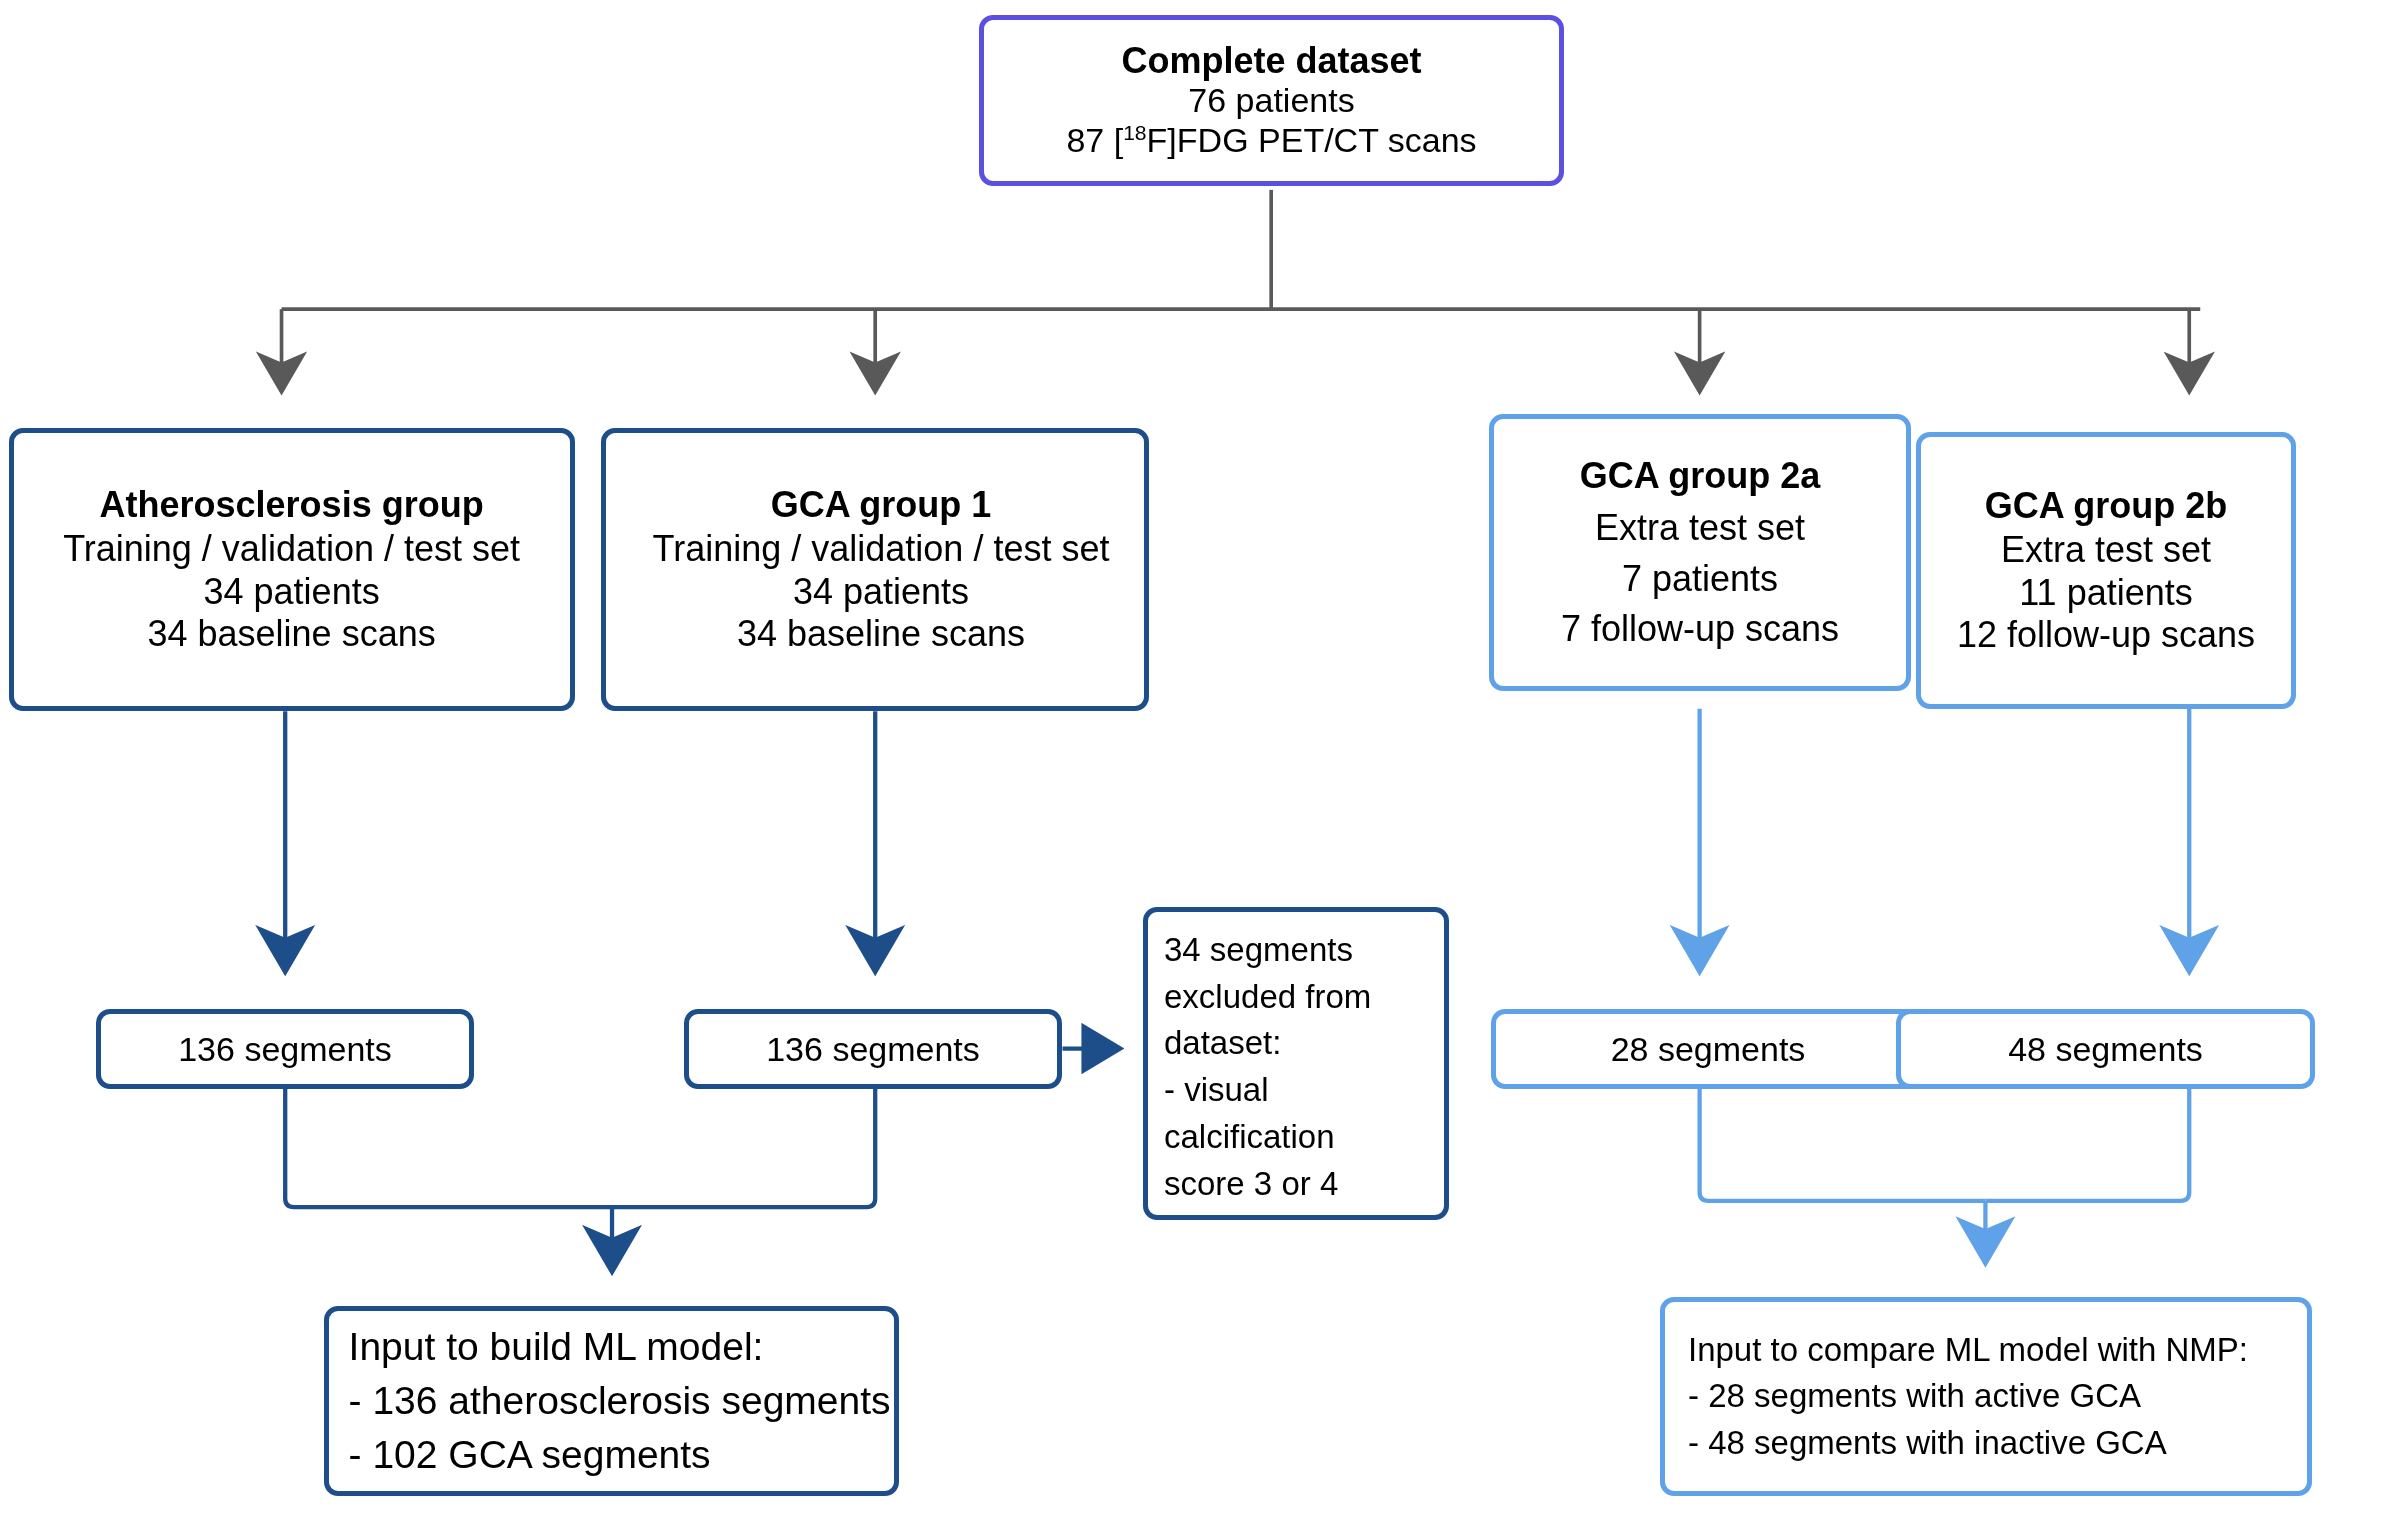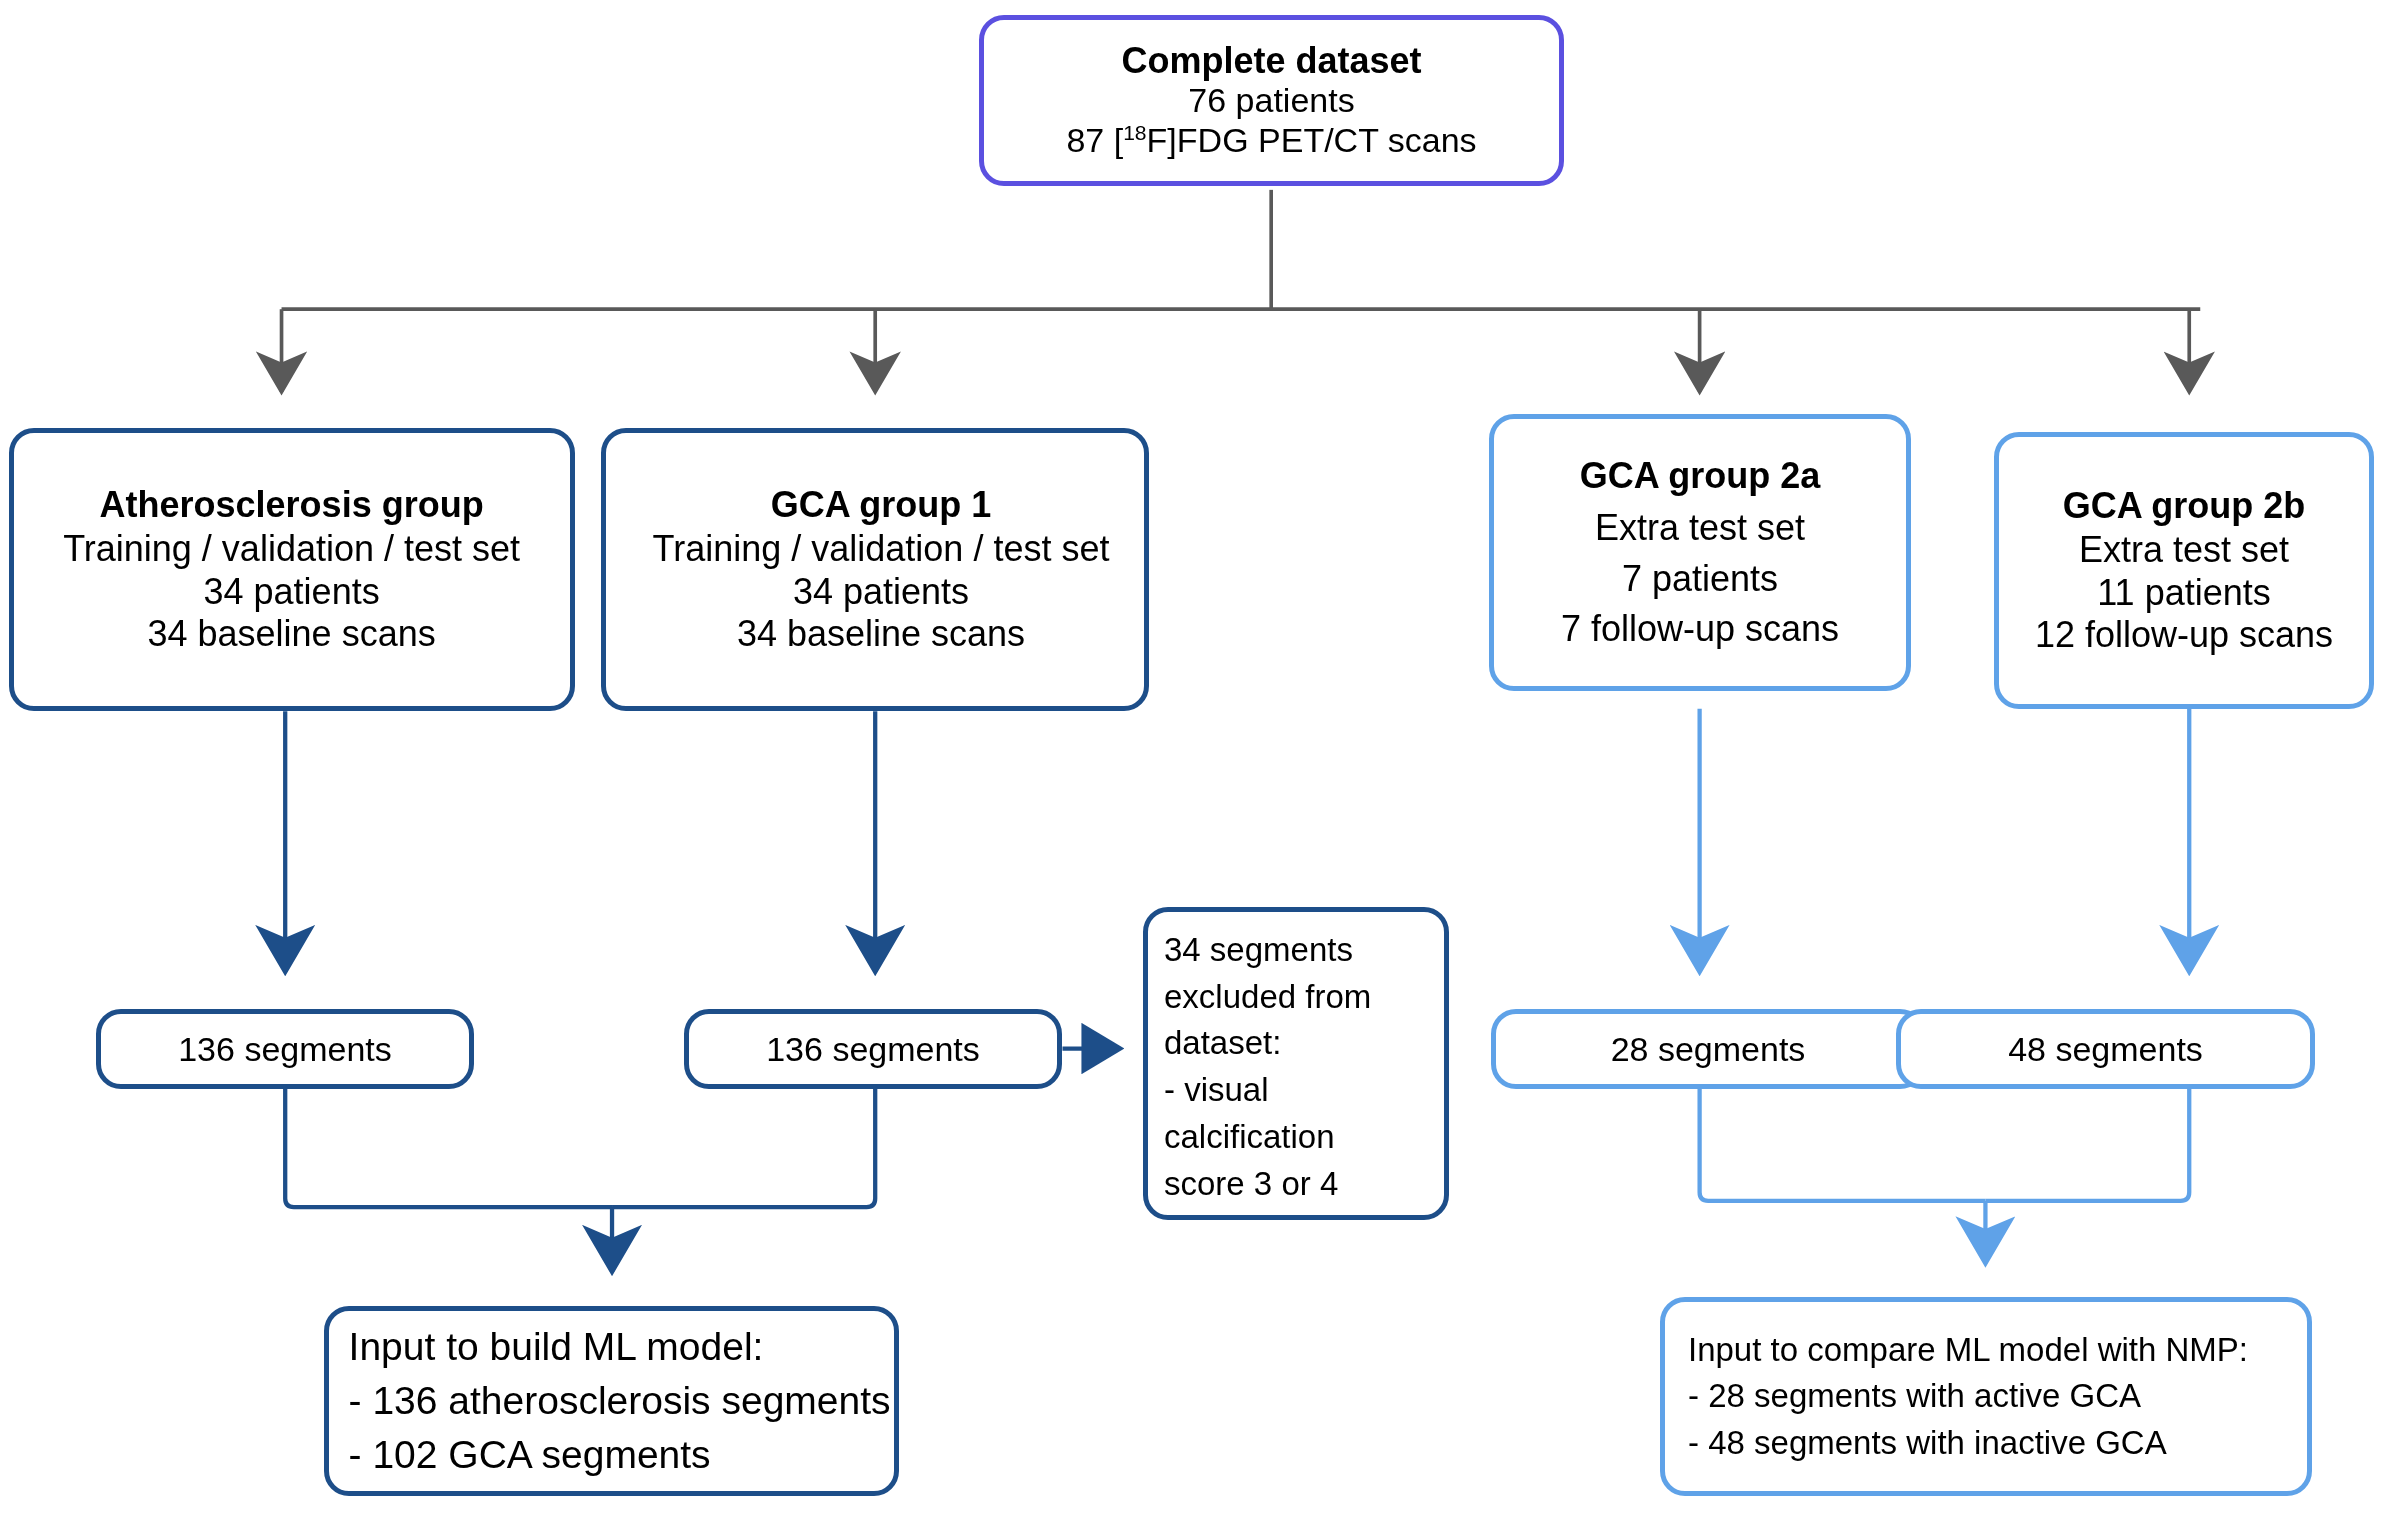--- a/index.html
+++ b/index.html
@@ -23,21 +23,21 @@
     left: 0;
     top: 0;
     width: 2401px;
     height: 1523px;
     pointer-events: none;
   }
   .node {
     position: absolute;
     box-sizing: border-box;
     background: #ffffff;
-    border-radius: 25px;
+    border-radius: 14px;
     display: flex;
     flex-direction: column;
     justify-content: center;
     z-index: 3;
   }
   .node.center   { align-items: center; text-align: center; }
   .node.leftalign{ align-items: flex-start; text-align: left; }
 
   .b-purple { border: 5.5px solid #5b50e0; }
   .b-dark   { border: 5.5px solid #1d4e89; }
@@ -52,21 +52,21 @@
   #n-complete { left: 979px; top: 14.7px; width: 585px; height: 171px; }
   #n-complete .title { font-size: 36px; line-height: 1.16; }
   #n-complete .line  { font-size: 34px; line-height: 1.16; }
 
   
   .grp .title { font-size: 36px; line-height: 1.17; margin-bottom: 2px; }
   .grp .line  { font-size: 36px; line-height: 1.17; }
   #n-athero  { left: 8.6px;   top: 428px; width: 566px;  height: 283px; }
   #n-gca1    { left = 0; left: 601px;  top: 428px; width: 548px;  height: 283px; padding-left: 12px; }
   #n-gca2a   { left: 1489px; top: 414px; width: 422px;  height: 277px; gap: 8px; }
-  #n-gca2b   { left: 1994px; top: 432px; width: 380px;  height: 277px; }
+  #n-gca2b   { left: 1916px; top: 432px; width: 380px;  height: 277px; }
 
   
   .seg { height: 80px; }
   .seg .line { font-size: 34px; }
   #n-seg-a  { left: 96px;  top: 1009px; width: 378px; }
   #n-seg-g1 { left: 684px; top: 1009px; width: 378px; }
   #n-seg-2a { left: 1491px; top: 1009px; width: 434px; }
   #n-seg-2b { left: 1896px; top: 1009px; width: 419px; }
 
   

